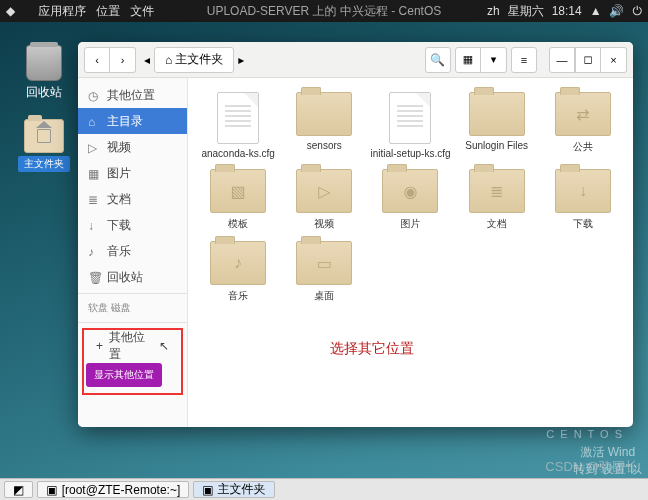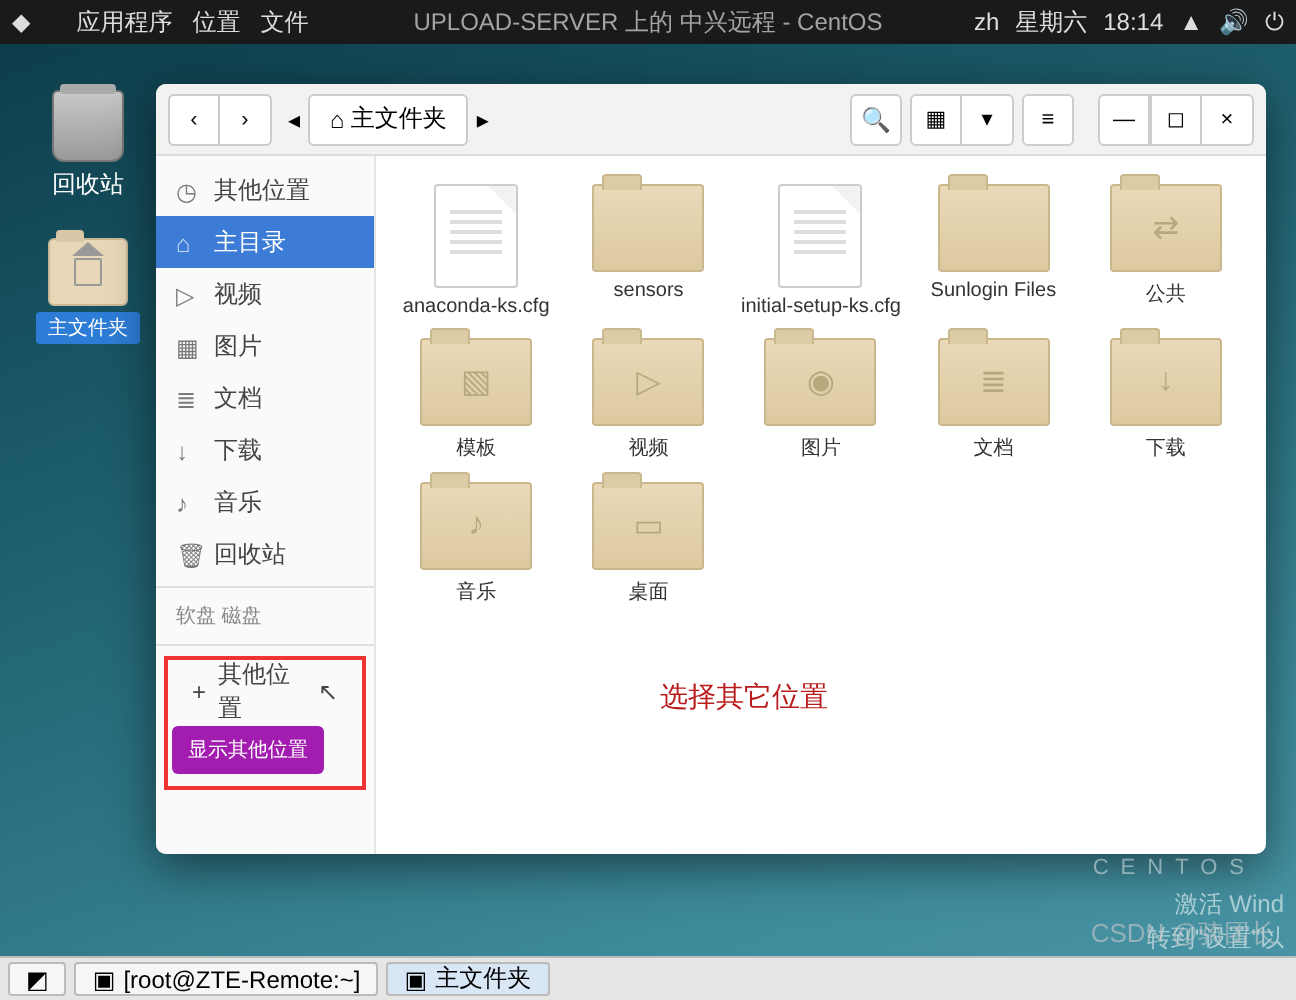--- a/index.html
+++ b/index.html
@@ -43,21 +43,21 @@
 .folder{width:56px;height:44px;background:linear-gradient(#ead9b8,#dcc9a0);border-radius:2px;border:1px solid #c9b88d;position:relative}
 .folder::before{content:"";position:absolute;top:-6px;left:4px;width:18px;height:7px;background:#dccba5;border-radius:2px 2px 0 0;border:1px solid #c9b88d;border-bottom:0}
 .folder .glyph{position:absolute;inset:0;display:flex;align-items:center;justify-content:center;color:#b9a87d;font-size:16px}
 .file{width:42px;height:52px;background:#fff;border:1px solid #ccc;border-radius:2px;position:relative}
 .file::before{content:"";position:absolute;top:0;right:0;border:7px solid transparent;border-top-color:#f2f2f0;border-right-color:#f2f2f0}
 .file::after{content:"";position:absolute;top:12px;left:7px;right:7px;height:2px;background:#ddd;box-shadow:0 5px 0 #ddd,0 10px 0 #ddd,0 15px 0 #ddd,0 20px 0 #ddd}
 .annot{position:absolute;color:#b91c1c;font-size:14px;left:142px;top:262px}
 .centos{position:absolute;right:20px;bottom:60px;color:rgba(255,255,255,.45);text-align:right}
 .centos .num{font-size:48px;font-weight:100}
 .centos .txt{font-size:11px;letter-spacing:6px}
-.activate{position:absolute;right:6px;bottom:22px;color:rgba(255,255,255,.55);font-size:11px;text-align:right}
+.activate{position:absolute;right:6px;bottom:22px;color:rgba(255,255,255,.55);font-size:11px;text-align:center}
 .taskbar{position:absolute;bottom:0;left:0;right:0;height:22px;background:#e6e6e6;border-top:1px solid #bbb;display:flex;align-items:center;padding:0 4px;gap:4px;font-size:10px}
 .tb-btn{height:17px;padding:0 8px;background:#f6f6f6;border:1px solid #bbb;display:flex;align-items:center;gap:4px;border-radius:2px}
 .watermark{position:absolute;bottom:24px;right:10px;color:rgba(200,200,200,.6);font-size:13px}
 </style>
 </head>
 <body>
 
 <div class="topbar">
   <span>◆</span>
   <div class="menu">

